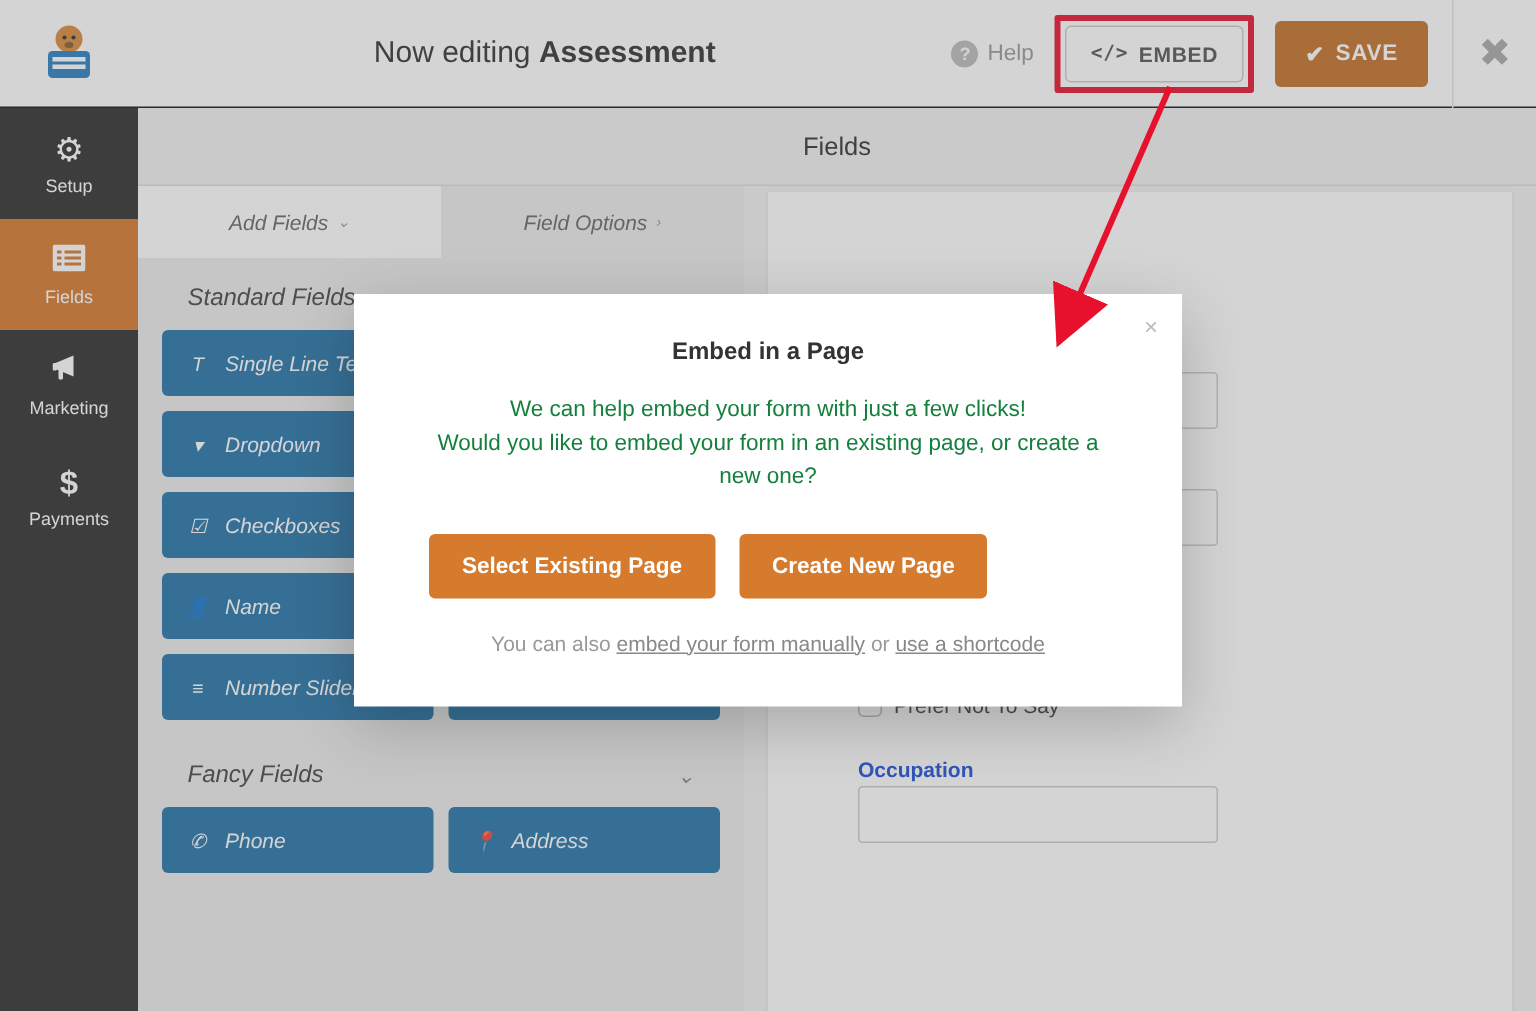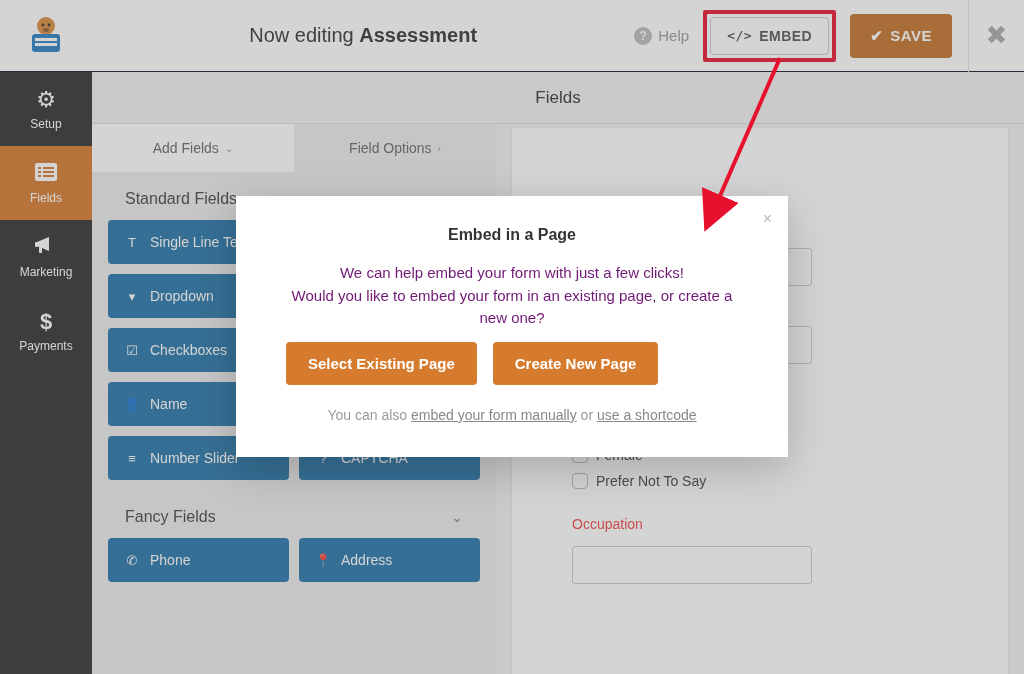--- a/index.html
+++ b/index.html
@@ -20,44 +20,44 @@
   
   .sidebar { position: absolute; left: 0; top: 72px; width: 92px; height: calc(674px - 72px); background: #2f2f2f; }
   .side-item { height: 74px; display: flex; flex-direction: column; align-items: center; justify-content: center; gap: 4px; color: #fff; cursor: pointer; font-size: 12px; }
   .side-item.active { background: #d67b2d; }
   .side-icon { font-size: 22px; }
 
   
   .main { position: absolute; left: 92px; top: 72px; right: 0; bottom: 0; background: #f1f1f1; }
   .section-header { height: 52px; display: flex; align-items: center; justify-content: center; font-size: 17px; color: #333; border-bottom: 1px solid #ddd; }
 
-  .fields-panel { width: 404px; position: absolute; left: 0; top: 52px; bottom: 0; background: #ececec; }
+  .fields-panel { width: 404px; position: absolute; left: 0; top: 52px; bottom: 0; background: #ececec; font-style: italic; }
   .tabs { display: flex; height: 48px; }
   .tab { flex: 1; display: flex; align-items: center; justify-content: center; gap: 6px; font-size: 14px; color: #666; cursor: pointer; }
   .tab.active { background: #fff; }
   .tab .chev { font-size: 10px; color: #999; }
 
   .field-group-title { padding: 18px 33px 12px; font-size: 16px; color: #444; display:flex; align-items:center; justify-content:space-between;}
   .field-group-title .chev { font-size: 14px; color: #888; cursor:pointer;}
   .field-grid { padding: 0 16px; display: grid; grid-template-columns: 1fr 1fr; gap: 10px; }
   .field-tile { background: #2474a8; color: #fff; border-radius: 4px; padding: 14px 16px; font-size: 14px; display: flex; align-items: center; gap: 10px; cursor: pointer; }
   .field-tile .ficon { width: 16px; display:inline-flex; justify-content:center; font-size:13px; }
 
   .preview-panel { position: absolute; left: 420px; top: 56px; right: 16px; bottom: 0; background: #fff; padding: 40px 60px; box-shadow: 0 1px 3px rgba(0,0,0,0.08); }
-  .preview-label { font-size: 14px; font-weight: 400; color: #ef4444; margin-top: 22px; margin-bottom: 14px; }
+  .preview-label { font-size: 14px; font-weight: 700; color: #1d4ed8; margin-top: 22px; margin-bottom: 3px; }
   .preview-input { width: 240px; height: 38px; border: 1px solid #ccc; border-radius: 3px; }
   .radio-row { display: flex; align-items: center; gap: 8px; font-size: 14px; color: #444; padding: 5px 0; }
   .radio-box { width: 16px; height: 16px; border: 1px solid #bbb; border-radius: 4px; }
 
   
   .overlay { position: absolute; inset: 0; background: rgba(100,100,100,0.28); z-index: 50; }
   .modal { position: absolute; left: 236px; top: 196px; width: 552px; background: #fff; box-shadow: 0 12px 40px rgba(0,0,0,0.2); z-index: 60; padding: 30px 50px 34px; }
   .modal-close { position: absolute; top: 14px; right: 16px; color: #bbb; font-size: 16px; cursor: pointer; }
   .modal-title { text-align: center; font-size: 16px; font-weight: 700; color: #333; margin-bottom: 18px; }
-  .modal-text { text-align: center; font-size: 15px; color: #701a75; line-height: 1.5; margin-bottom: 12px; }
+  .modal-text { text-align: center; font-size: 15px; color: #15803d; line-height: 1.5; margin-bottom: 26px; }
   .modal-btns { display: flex; justify-content: flex-start; gap: 16px; margin-bottom: 22px; }
   .modal-btn { background: #d67b2d; color: #fff; border: none; padding: 13px 22px; font-size: 15px; font-weight: 600; border-radius: 4px; cursor: pointer; }
   .modal-footer { text-align: center; font-size: 14px; color: #999; }
   .modal-footer .u { color: #888; text-decoration: underline; cursor: pointer; }
 
   
   .arrow { position: absolute; z-index: 70; pointer-events: none; }
 
 </style>
 </head>

